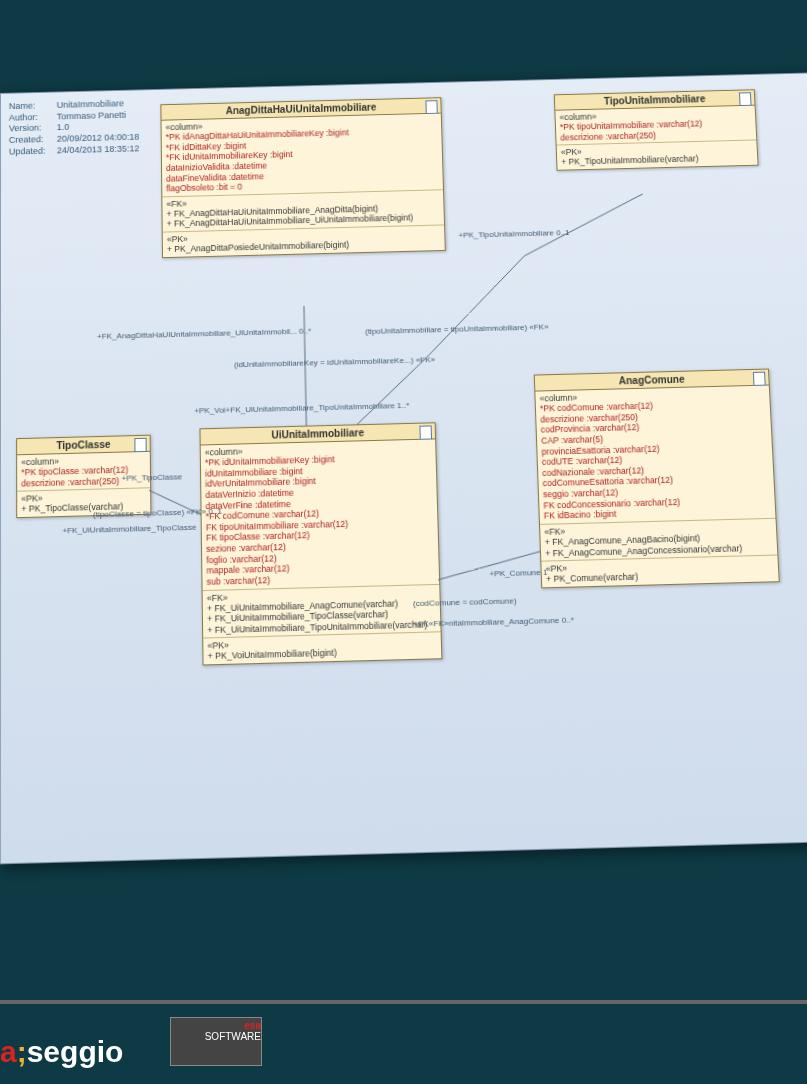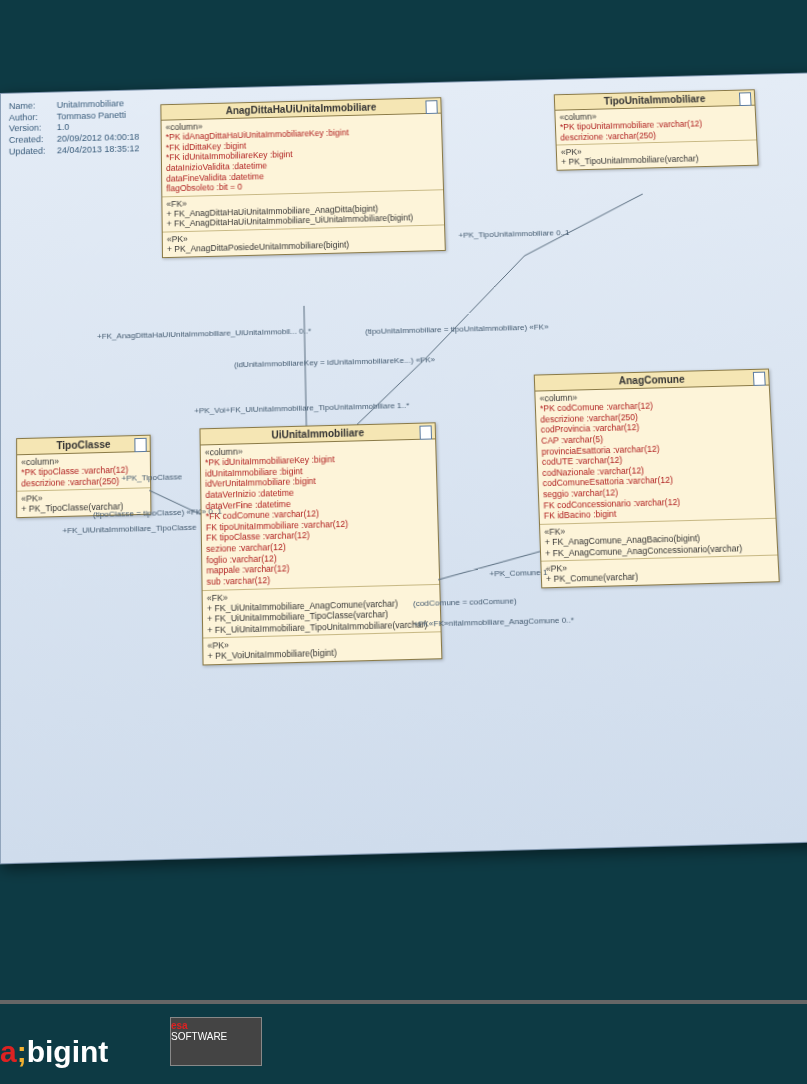--- a/index.html
+++ b/index.html
@@ -2,21 +2,21 @@
 <html><head>
 <meta charset="utf-8">
 <style>
   html,body{margin:0;padding:0;background:#0d3a44;font-family:Arial,Helvetica,sans-serif;overflow:hidden}
   .stage{width:807px;height:1084px;position:relative;background:#0d3a44}
   .title{position:absolute;left:0;top:14px;color:#f0b030;font-size:34px;font-family:'Segoe UI',Arial,sans-serif}
   .footer{position:absolute;left:0;bottom:0;width:100%;height:80px;background:#0d3a44;border-top:4px solid #666}
   .brand{position:absolute;left:0;bottom:15px;color:#fff;font-size:30px;font-weight:bold}
   .brand .red{color:#d22}
   .brand .semi{color:#f0b030}
-  .esa{position:absolute;left:170px;bottom:18px;width:90px;height:45px;background:#444;border:1px solid #888;color:#fff;font-size:10px;text-align:left;padding-top:2px}
+  .esa{position:absolute;left:170px;bottom:18px;width:90px;height:45px;background:#444;border:1px solid #888;color:#fff;font-size:10px;text-align:right;padding-top:2px}
   .esa .s{color:#d22;font-weight:bold}
 
   
   .canvaswrap{position:absolute;left:0;top:80px;width:807px;height:880px;perspective:1600px}
   .canvas{width:820px;height:760px;background:linear-gradient(180deg,#e4ecf6 0%,#cfdcec 100%);border:1px solid #7e94ad;box-shadow:2px 4px 14px rgba(0,0,0,.5);transform:rotateX(6deg) rotateZ(-1.5deg);transform-origin:50% 10%;position:relative;font-size:9px;color:#333}
 
   .meta{position:absolute;left:8px;top:8px;font-size:9px;color:#385b7a;line-height:1.3}
   .meta b{display:inline-block;width:48px;color:#385b7a;font-weight:normal}
 
   .umlbox{position:absolute;background:#fdf4d9;border:1px solid #8a7a47;box-shadow:1px 1px 3px rgba(0,0,0,.25)}
@@ -176,19 +176,19 @@
         <text x="475" y="498">+PK_Comune  1</text>
         <text x="400" y="525">(codComune = codComune)</text>
         <text x="400" y="545">+FK«FK»nitaImmobiliare_AnagComune   0..*</text>
       </svg>
 
     </div>
   </div>
 
   <div class="footer">
     <div class="brand">
-      <span class="red">a</span><span class="semi">;</span><span>bigint</span>
+      <span class="red">a</span><span class="semi">;</span><span>seggio</span>
     </div>
     <div class="esa">
       <span class="s">esa</span><br><span>SOFTWARE</span>
     </div>
   </div>
 </div>
 
 </body></html>

